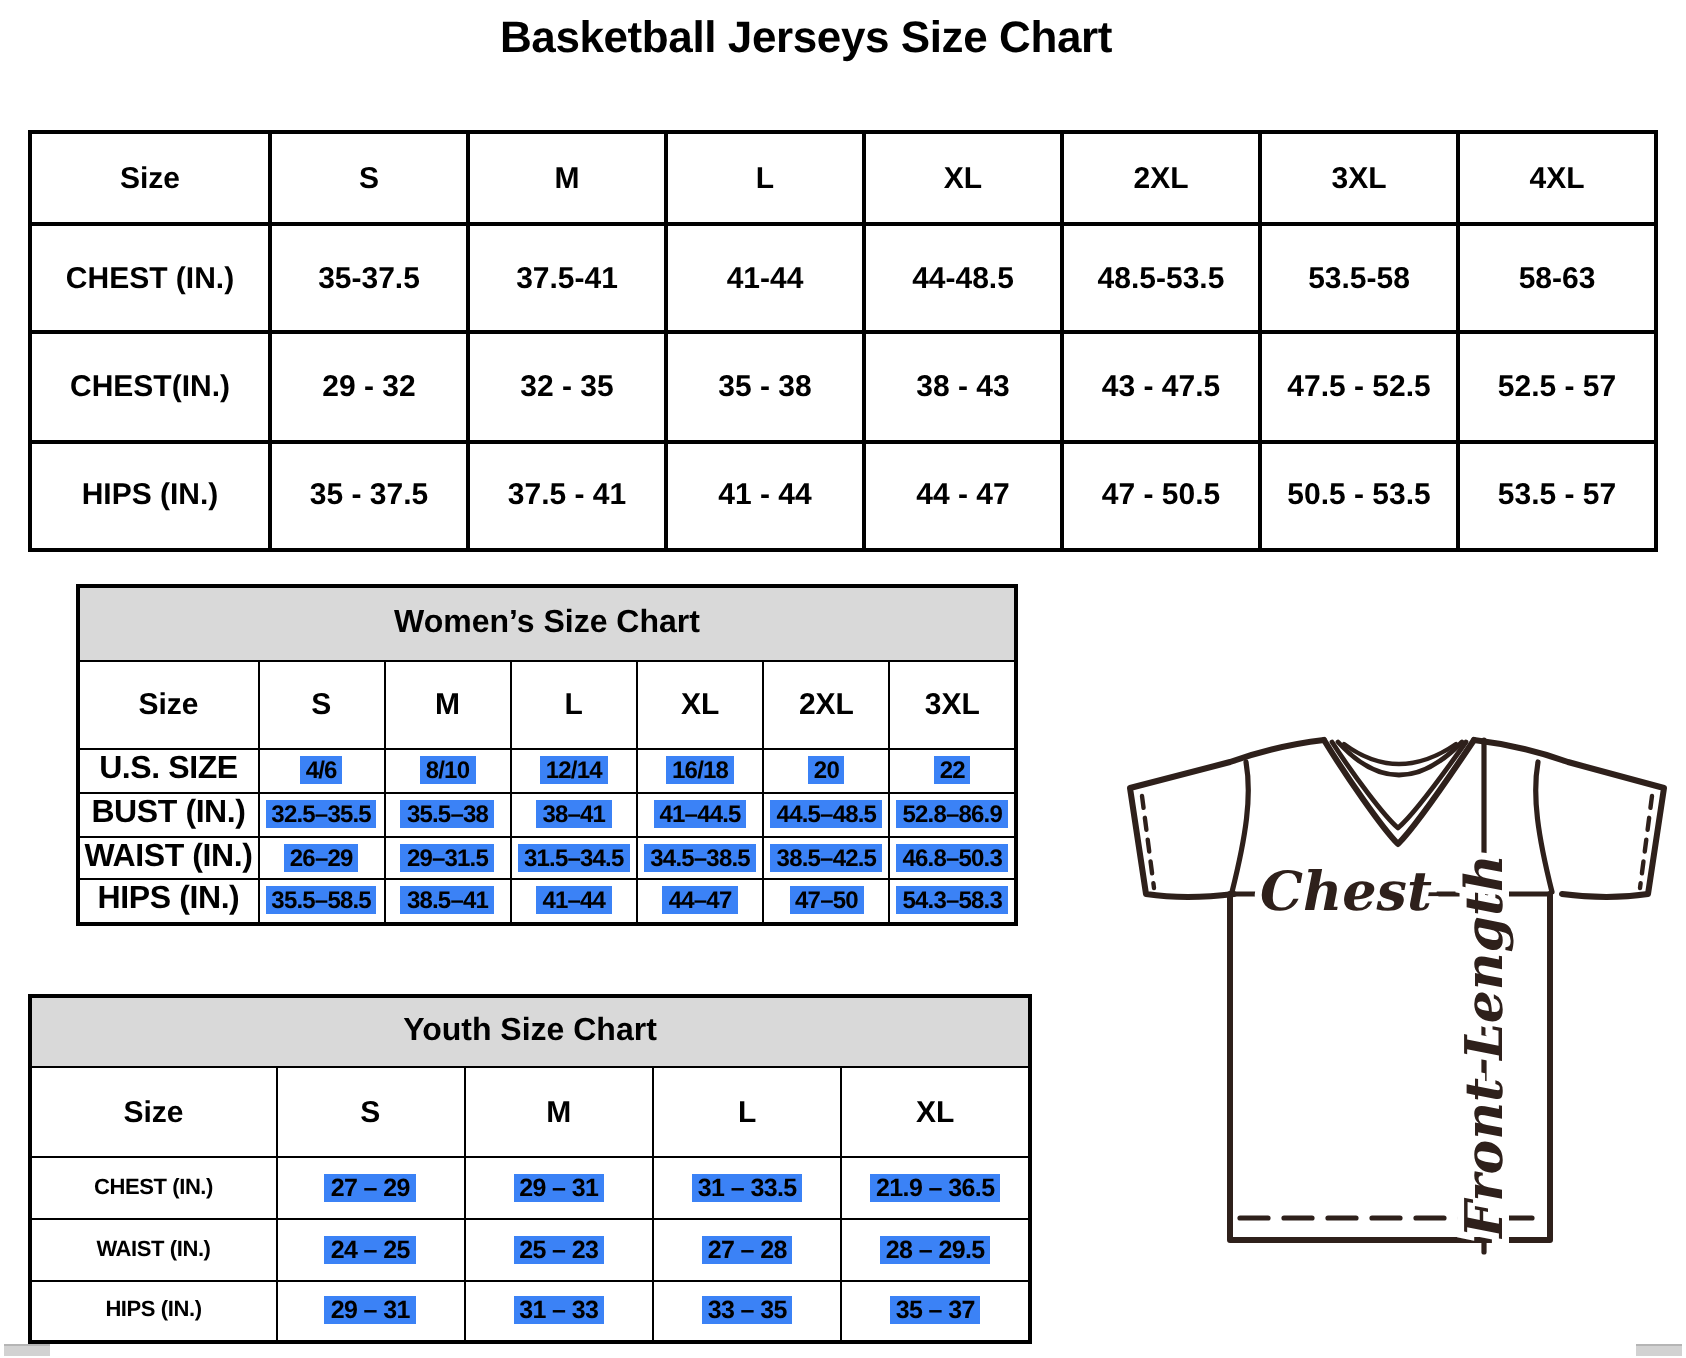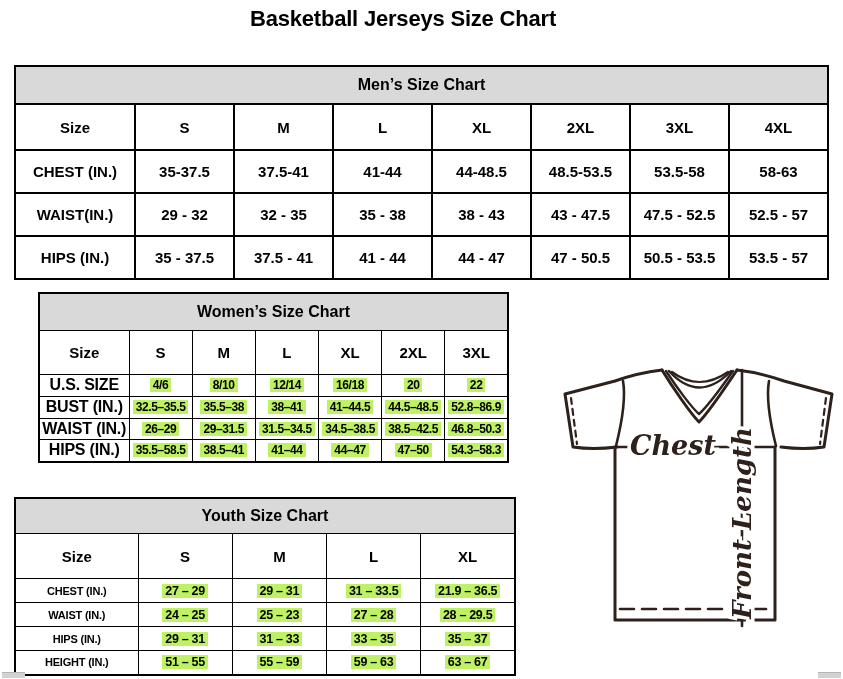--- a/index.html
+++ b/index.html
@@ -41,21 +41,21 @@
   #youth-table { left:14px; top:497px; width:502px; height:175px; }
   #youth-table th, #youth-table td { border:1px solid #000; font-weight:bold; }
   #youth-table .title-row th { height:34px; font-size:16px; }
   #youth-table .header-row th { height:44px; font-size:15px; }
   #youth-table tbody tr { height:24px; }
   #youth-table tbody th.row-label { font-size:11px; letter-spacing:-0.2px; }
   #youth-table tbody td { font-size:12.5px; letter-spacing:-0.3px;margin-left:12px; }
   #youth-table col.label-col { width:123px; }
   
   #women-table tbody td .val, #youth-table tbody td .val {
-    background:#bef264; padding:0 3px;text-align:right;
+    background:#3b82f6; padding:0 3px;text-align:right;
   }
   
   #jersey-svg { position:absolute; left:553px; top:358px; }
   .diagram-label {
     font-family:"DejaVu Serif", serif; font-style:italic; font-weight:bold;
     fill:#2e201b; paint-order:stroke; stroke:#ffffff; stroke-width:7px;
   }
   
   .scroll-fragment {
     position:absolute; bottom:1px; height:5px; width:23px;
@@ -74,23 +74,20 @@
       <col class="label-col">
       <col>
       <col>
       <col>
       <col>
       <col>
       <col>
       <col>
     </colgroup>
     <thead>
-      <tr class="title-row">
-        <th colspan="8">Men’s Size Chart</th>
-      </tr>
       <tr class="header-row">
         <th>Size</th>
         <th>S</th>
         <th>M</th>
         <th>L</th>
         <th>XL</th>
         <th>2XL</th>
         <th>3XL</th>
         <th>4XL</th>
       </tr>
@@ -100,21 +97,21 @@
         <th class="row-label">CHEST (IN.)</th>
         <td><span class="val">35-37.5</span></td>
         <td><span class="val">37.5-41</span></td>
         <td><span class="val">41-44</span></td>
         <td><span class="val">44-48.5</span></td>
         <td><span class="val">48.5-53.5</span></td>
         <td><span class="val">53.5-58</span></td>
         <td><span class="val">58-63</span></td>
       </tr>
       <tr>
-        <th class="row-label">WAIST(IN.)</th>
+        <th class="row-label">CHEST(IN.)</th>
         <td><span class="val">29 - 32</span></td>
         <td><span class="val">32 - 35</span></td>
         <td><span class="val">35 - 38</span></td>
         <td><span class="val">38 - 43</span></td>
         <td><span class="val">43 - 47.5</span></td>
         <td><span class="val">47.5 - 52.5</span></td>
         <td><span class="val">52.5 - 57</span></td>
       </tr>
       <tr>
         <th class="row-label">HIPS (IN.)</th>
@@ -228,27 +225,20 @@
         <td><span class="val">27 – 28</span></td>
         <td><span class="val">28 – 29.5</span></td>
       </tr>
       <tr>
         <th class="row-label">HIPS (IN.)</th>
         <td><span class="val">29 – 31</span></td>
         <td><span class="val">31 – 33</span></td>
         <td><span class="val">33 – 35</span></td>
         <td><span class="val">35 – 37</span></td>
       </tr>
-      <tr>
-        <th class="row-label">HEIGHT (IN.)</th>
-        <td><span class="val">51 – 55</span></td>
-        <td><span class="val">55 – 59</span></td>
-        <td><span class="val">59 – 63</span></td>
-        <td><span class="val">63 – 67</span></td>
-      </tr>
     </tbody>
   </table>
 
 <svg id="jersey-svg" width="290" height="320" viewBox="0 0 290 320">
   <g fill="none" stroke="#2e201b" stroke-width="3" stroke-linejoin="round" stroke-linecap="round">
 
     <path d="M109,12 C92,14 76,18 62,23 L12,36 L20,89 Q40,92 64,89
              M184,12 C201,14 217,18 231,23 L279,36 L271,89 Q251,92 228,89"></path>
 
     <path d="M62,89 L62,262 L222,262 L222,89"></path>

